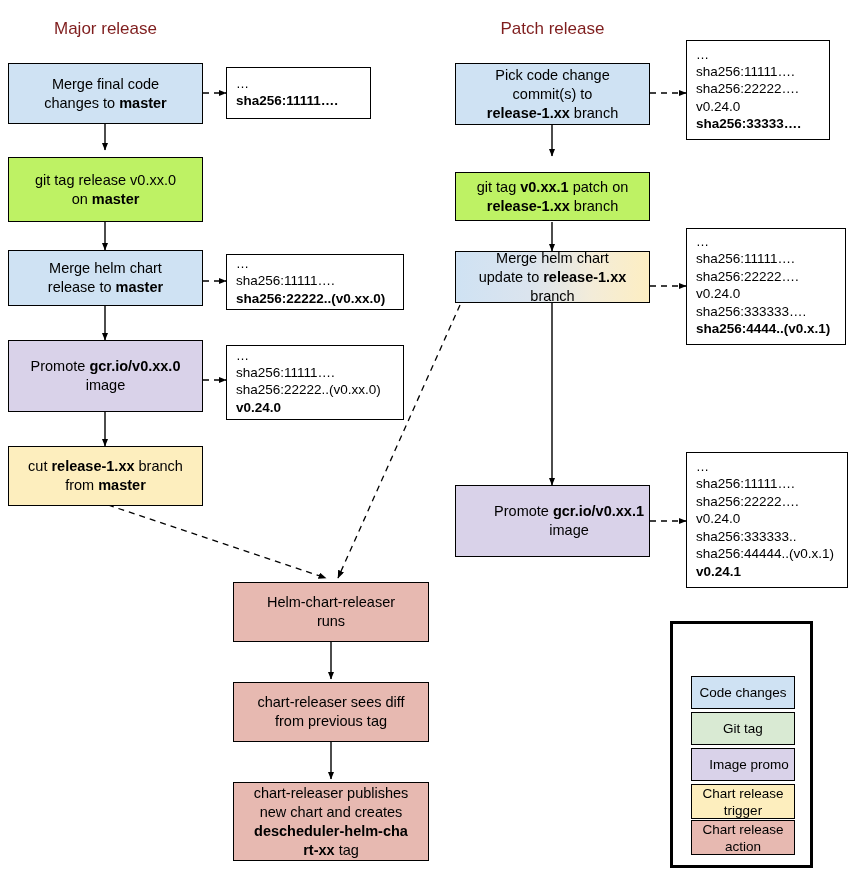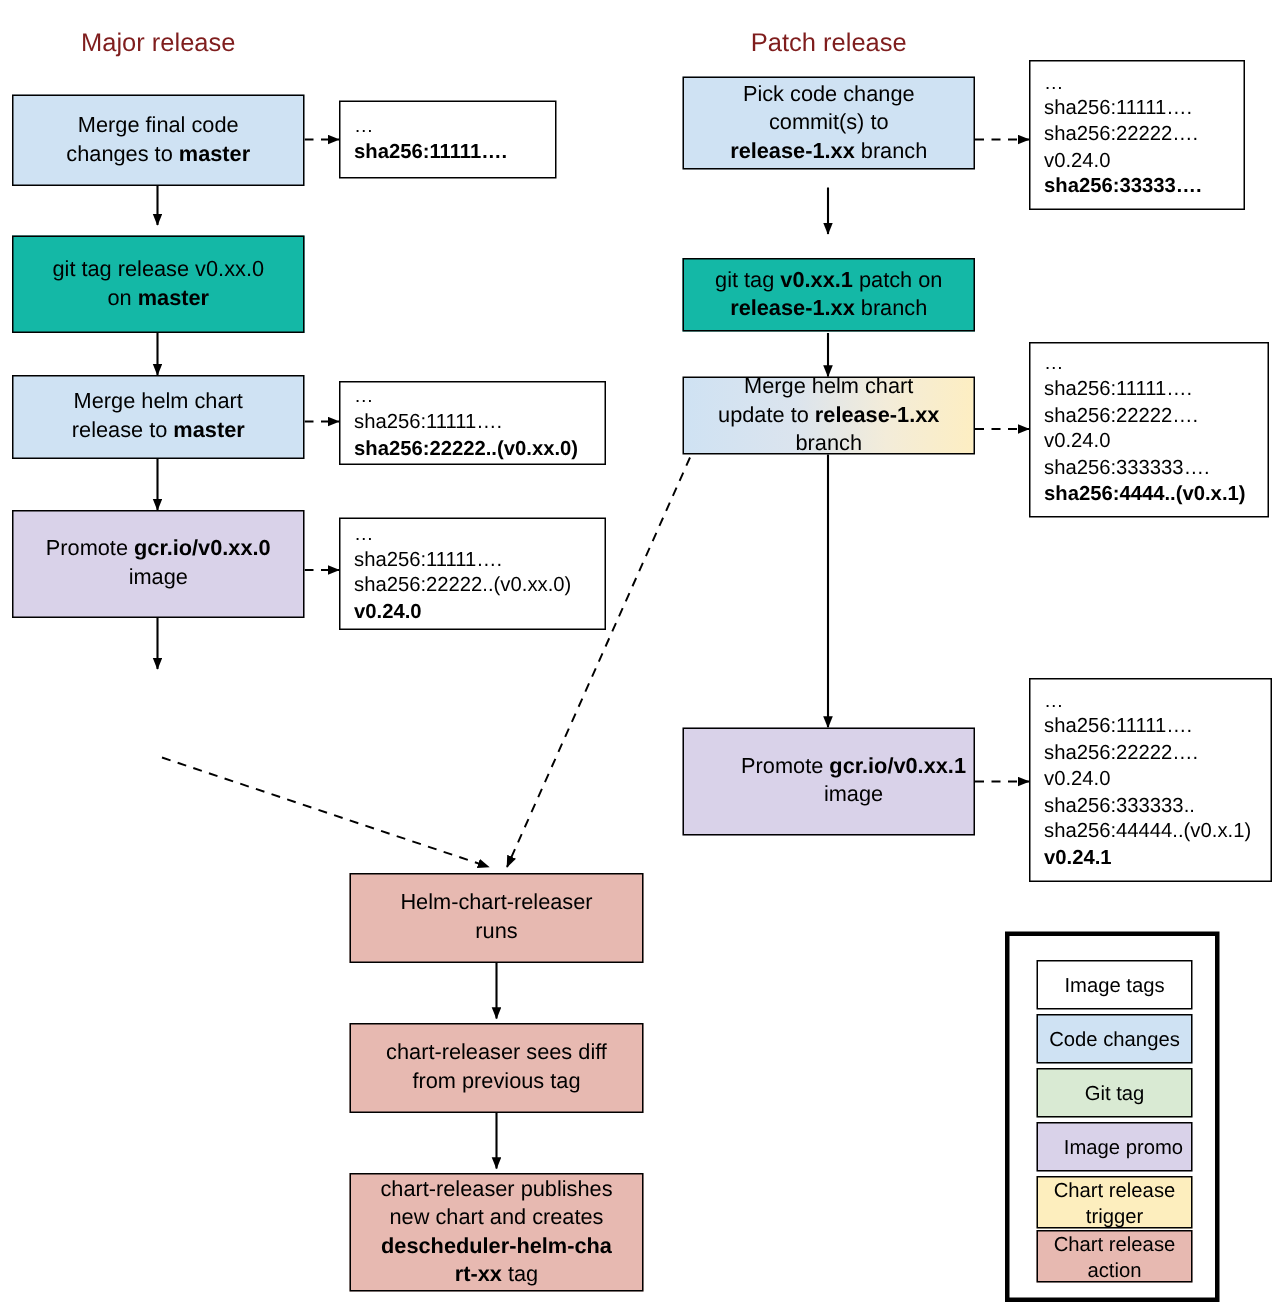--- a/index.html
+++ b/index.html
@@ -34,21 +34,21 @@
     justify-content: center;
     text-align: center;
     font-size: 14.5px;
     line-height: 19px;
     padding: 2px 5px;
     color: #000000;
   }
   .node .tx { display: block; }
   .node b { font-weight: bold; }
   .c-code   { background: #cfe2f3; }
-  .c-gittag { background: #14b8a6; }
+  .c-gittag { background: #bef264; }
   .c-promo  { background: #d9d2e9; }
   .c-trigger{ background: #fdeebe; }
   .c-action { background: #e7b9b1; }
   .c-grad   { background: linear-gradient(90deg, #cfe2f3 0%, #dbe4ee 38%, #f3ecd9 70%, #fdeec2 100%); }
 
   .infobox {
     position: absolute;
     box-sizing: border-box;
     border: 1px solid #000000;
     background: #ffffff;
@@ -154,22 +154,28 @@
     </div>
   </div>
 
   <div class="node c-promo" style="left:8px; top:340px; width:195px; height:72px;">
     <div>
       <span class="tx"><span>Promote </span><b>gcr.io/v0.xx.0</b></span>
       <span class="tx">image</span>
     </div>
   </div>
 
-
-  <div class="node c-code" style="left:455px; top:51px; width:195px; height:62px;">
+  <div class="node c-trigger" style="left:8px; top:446px; width:195px; height:60px;">
+    <div>
+      <span class="tx"><span>cut </span><b>release-1.xx</b><span> branch</span></span>
+      <span class="tx"><span>from </span><b>master</b></span>
+    </div>
+  </div>
+
+  <div class="node c-code" style="left:455px; top:63px; width:195px; height:62px;">
     <div>
       <span class="tx">Pick code change</span>
       <span class="tx">commit(s) to</span>
       <span class="tx"><b>release-1.xx</b><span> branch</span></span>
     </div>
   </div>
 
   <div class="node c-gittag" style="left:455px; top:172px; width:195px; height:49px;">
     <div>
       <span class="tx"><span>git tag </span><b>v0.xx.1</b><span> patch on</span></span>
@@ -254,23 +260,20 @@
       <div class="ln dots">…</div>
       <div class="ln">sha256:11111….</div>
       <div class="ln">sha256:22222….</div>
       <div class="ln">v0.24.0</div>
       <div class="ln">sha256:333333..</div>
       <div class="ln">sha256:44444..(v0.x.1)</div>
       <div class="ln b">v0.24.1</div>
     </div>
 
   <div class="legend-outer" style="left:670px; top:621px; width:143px; height:247px;">
-    <div class="legend-item" style="left:18px; top:16px; width:104px; height:33px; background:#ffffff;">
-      <span>Image tags</span>
-    </div>
     <div class="legend-item" style="left:18px; top:52px; width:104px; height:33px; background:#cfe2f3;">
       <span>Code changes</span>
     </div>
     <div class="legend-item" style="left:18px; top:88px; width:104px; height:33px; background:#d9ead3;">
       <span>Git tag</span>
     </div>
     <div class="legend-item" style="left:18px; top:124px; width:104px; height:33px; background:#d9d2e9;padding-left:12px;">
       <span>Image promo</span>
     </div>
     <div class="legend-item" style="left:18px; top:160px; width:104px; height:35px; background:#fdeebe;">

